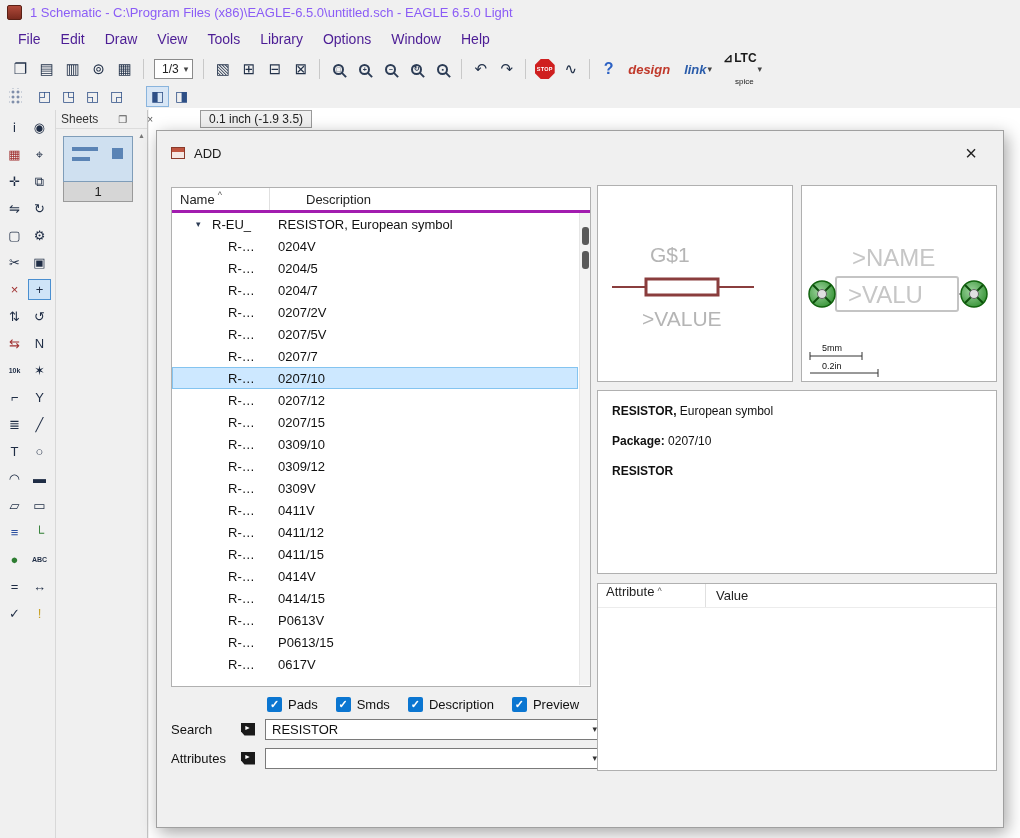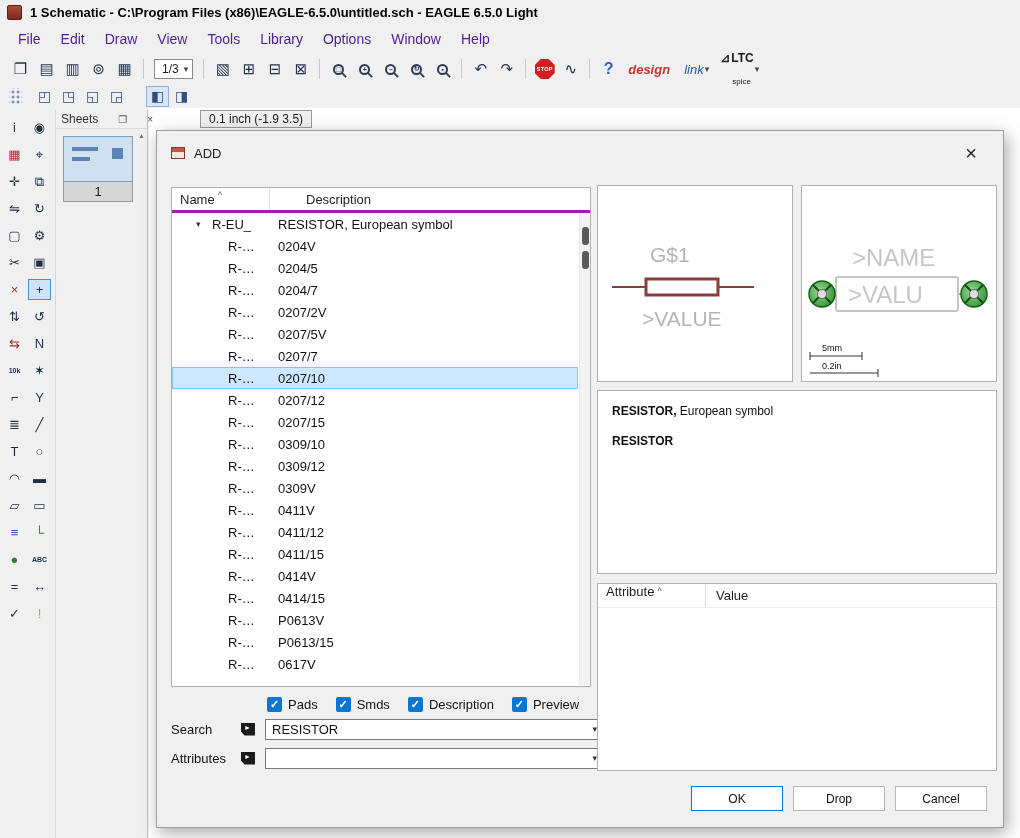--- a/index.html
+++ b/index.html
@@ -3,41 +3,41 @@
 <meta charset="utf-8">
 <style>
   * { box-sizing: border-box; margin: 0; padding: 0; }
   html,body { width:1020px; height:838px; overflow:hidden; }
   body { position:relative; background:#f0f0f0; font-family:"Liberation Sans",sans-serif; color:#222; }
   i { font-style:normal; }
 
   
   .titlebar { position:absolute; left:0; top:0; width:100%; height:24px; display:flex; align-items:center; background:#f0f0f0; }
   .app-icon { width:15px; height:15px; margin:0 8px 0 7px; background:linear-gradient(#b04a3a,#7a2a1e); border:1px solid #5a2015; border-radius:2px; }
-  .title-text { font-size:13px; color:#000000;font-weight:bold; }
+  .title-text { font-size:13px; color:#8b5cf6; }
 
   .menubar { position:absolute; left:0; top:24px; width:100%; height:30px; display:flex; align-items:center; padding-left:8px; }
   .menu-item { font-size:14px; color:#4c1d95; padding:4px 10px; cursor:default; }
 
   
   .toolbar1 { position:absolute; left:0; top:54px; width:100%; height:30px; display:flex; align-items:center; padding-left:8px; gap:1px; }
   .tb-group { display:flex; align-items:center; gap:1px; }
   .tb-btn { width:25px; height:24px; display:flex; align-items:center; justify-content:center; border-radius:2px; }
   .tb-btn .glyph { font-size:15px; color:#23324a; }
   .sep { width:1px; height:20px; background:#c9c9c9; margin:0 5px; }
   .page-combo { height:20px; border:1px solid #8a8a8a; background:#fff; display:flex; align-items:center; padding:0 4px 0 7px; font-size:12px; gap:5px; margin:0 4px; }
   .dd { font-size:9px; color:#444; }
   .mag { width:11px; height:11px; border:2px solid #2c3c55; border-radius:50%; position:relative; display:inline-block; }
   .mag::after { content:""; position:absolute; width:6px; height:2px; background:#2c3c55; bottom:-3px; right:-5px; transform:rotate(45deg); }
   .mag i { position:absolute; inset:0; display:flex; align-items:center; justify-content:center; font-size:7px; color:#2c3c55; font-weight:bold; }
   .stop-oct { width:20px; height:20px; background:#cf1f1f; clip-path:polygon(30% 0,70% 0,100% 30%,100% 70%,70% 100%,30% 100%,0 70%,0 30%); display:flex; align-items:center; justify-content:center; color:#fff; font-size:5.5px; font-weight:bold; letter-spacing:.3px; }
   .help-glyph { font-size:16px; font-weight:bold; color:#2d62c4; }
   .tb-logo { display:flex; align-items:center; font-size:13px; margin-left:6px;gap:14px; }
   .dl1 { color:#c0392b; font-style:italic; font-weight:bold; }
-  .dl2 { color:#2a5caa; font-style:italic; font-weight:normal; }
+  .dl2 { color:#2a5caa; font-style:italic; font-weight:bold; }
   .ltc { flex-direction:column; align-items:flex-start; line-height:1; margin-left:10px; }
   .ltc-top { display:flex; align-items:center; font-size:12px; font-weight:bold; color:#1a1a1a; gap:1px; }
   .ltc-sub { font-size:8px; color:#1a1a1a; margin-left:12px; }
 
   .toolbar2 { position:absolute; left:0; top:84px; width:100%; height:24px; display:flex; align-items:center; padding-left:8px; gap:2px; }
   .grid-ico { width:16px; height:16px; background-image:radial-gradient(#5b6f93 1px,transparent 1.3px); background-size:5px 5px; background-position:1.5px 1.5px; margin-right:8px; }
   .tb-btn2 { width:23px; height:21px; display:flex; align-items:center; justify-content:center; border:1px solid transparent; }
   .tb-btn2 .glyph { font-size:14px; color:#2e4f86; }
   .tb-btn2.selected { background:#d8e6f5; border-color:#89b4dd; }
   .tb-gap { width:14px; }
@@ -629,36 +629,34 @@
       </g>
     </svg>
   </div>
 
   <div class="info">
 
       <div class="info-line">
         <b>RESISTOR,</b><span> European symbol</span>
       </div>
 
+      <div class="info-line">
+        <b>Package:</b><span> 0207/10</span>
+      </div>
 
       <div class="info-line">
         <b>RESISTOR</b><span></span>
       </div>
 
 
   </div>
 
   <div class="attr-table">
     <div class="at-hdr">
       <span class="at-c1">
         <span>Attribute</span>
         <i class="caret">^</i>
       </span>
       <span class="at-c2">Value</span>
     </div>
   </div>
 
-  <div class="btn-row">
-    <button class="btn default">OK</button>
-    <button class="btn">Drop</button>
-    <button class="btn">Cancel</button>
-  </div>
 </div>
 
 </body></html>

